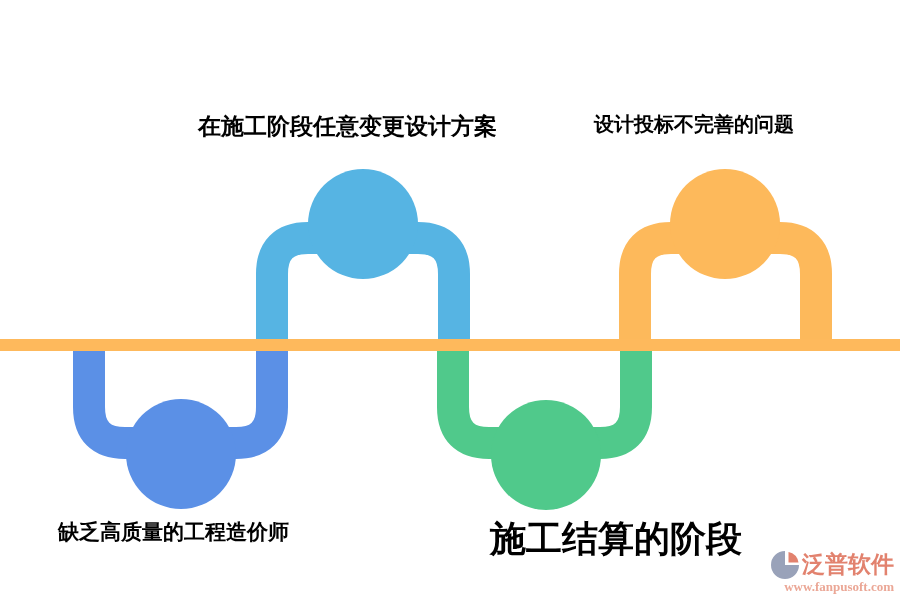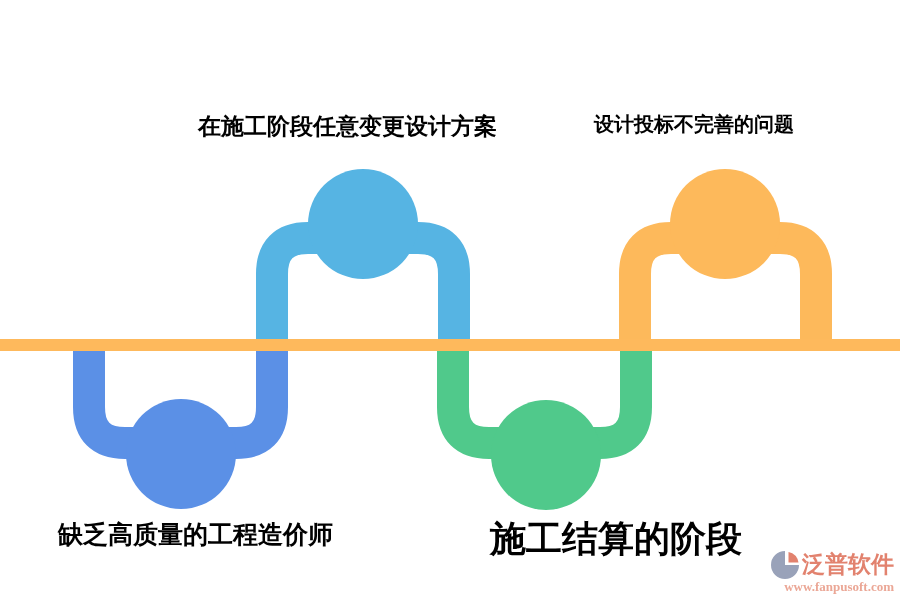--- a/index.html
+++ b/index.html
@@ -22,21 +22,21 @@
   }
   .node-label {
     position: absolute;
     font-weight: bold;
     color: #000000;
     white-space: nowrap;
     line-height: 1.15;
   }
   .lbl-top-left   { left: 198px; top: 113px; font-size: 23px; }
   .lbl-top-right  { left: 594px; top: 113px; font-size: 20px; }
-  .lbl-bot-left   { left: 58px;  top: 520px; font-size: 25px; }
+  .lbl-bot-left   { left: 58px;  top: 520px; font-size: 21px; }
   .lbl-bot-mid    { left: 490px; top: 518px; font-size: 36px; }
   .watermark {
     position: absolute;
     right: 6px;
     bottom: 5px;
     width: 150px;
     text-align: right;
   }
   .wm-row {
     display: flex;

